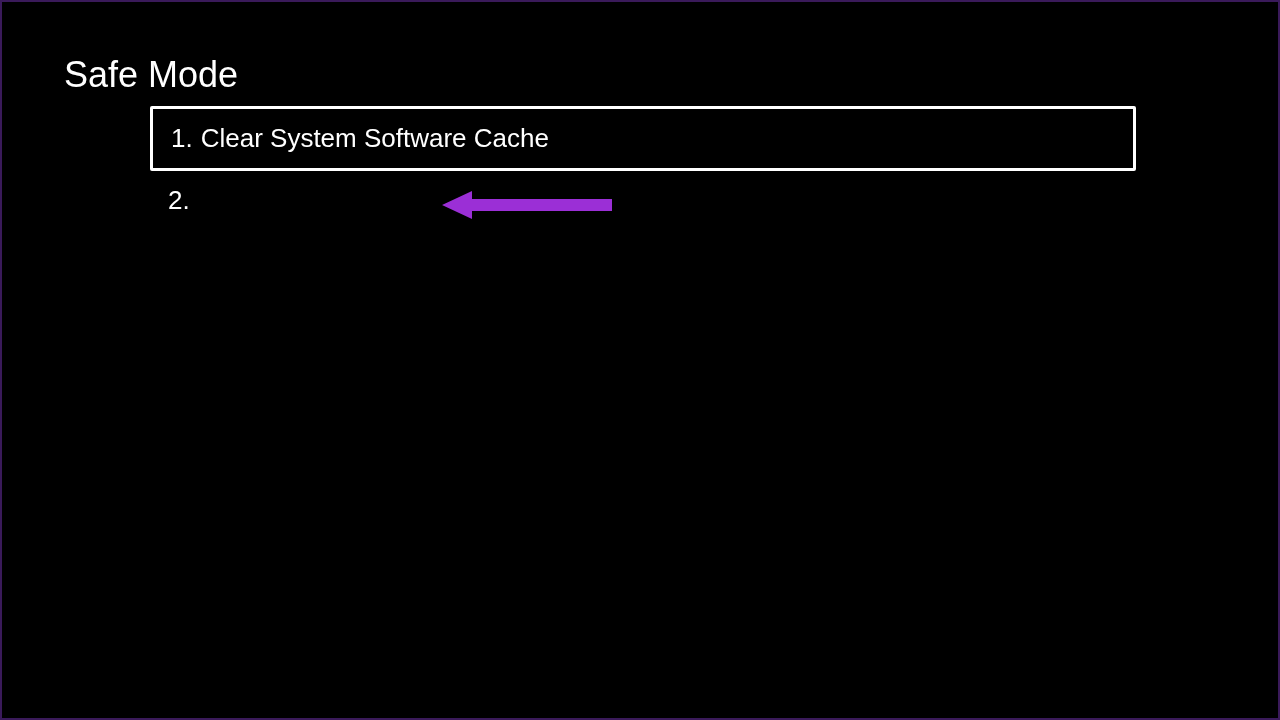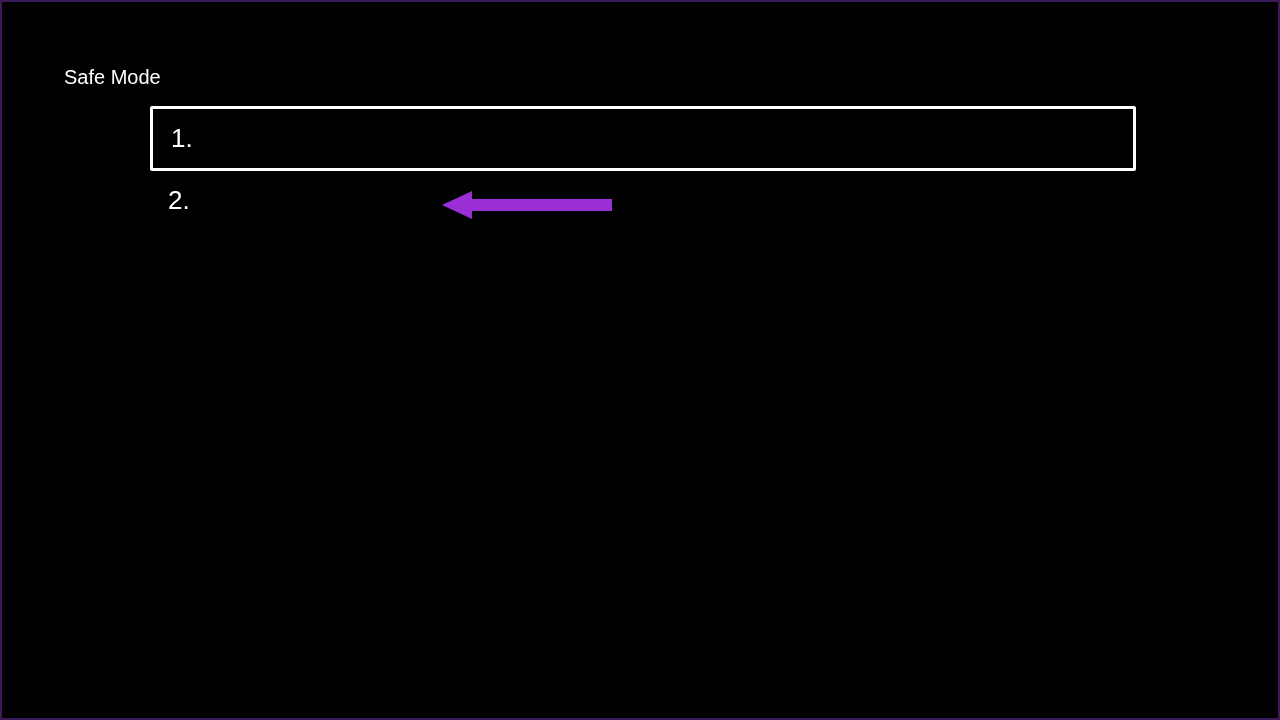--- a/index.html
+++ b/index.html
@@ -11,24 +11,24 @@
       width: 1280px;
       height: 720px;
       background: #000;
       border: 2px solid #3a1a5a;
       font-family: -apple-system, BlinkMacSystemFont, "Segoe UI", Arial, sans-serif;
       position: relative;
       overflow: hidden;
     }
     .title {
       position: absolute;
-      top: 64px;
+      top: 52px;
       left: 62px;
       color: #fff;
-      font-size: 20px;
+      font-size: 36px;
       font-weight: 400;
     }
     .menu {
       position: absolute;
       top: 104px;
       left: 148px;
       width: 986px;
     }
     .menu-item {
       color: #fff;
@@ -57,20 +57,21 @@
     }
   </style>
 </head>
 <body>
 
 <div class="title">Safe Mode</div>
 
 <div class="menu">
   <div class="menu-item selected">
     <span class="num">1.</span>
+    <span>Clear System Software Cache</span>
   </div>
   <div class="menu-item second">
     <span class="num">2.</span>
   </div>
 </div>
 
 <svg class="arrow" viewBox="0 0 170 36">
   <path d="M 0 18 L 30 4 L 30 12 L 170 12 L 170 24 L 30 24 L 30 32 Z" fill="#9b2fd6"></path>
 </svg>
 

